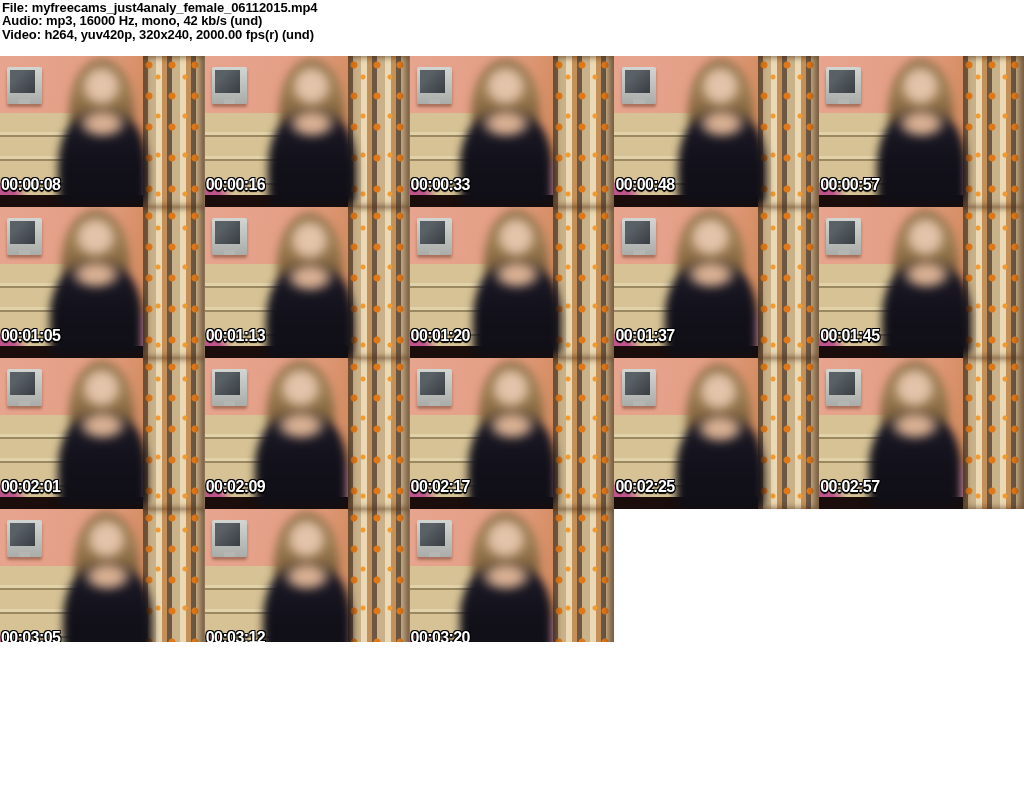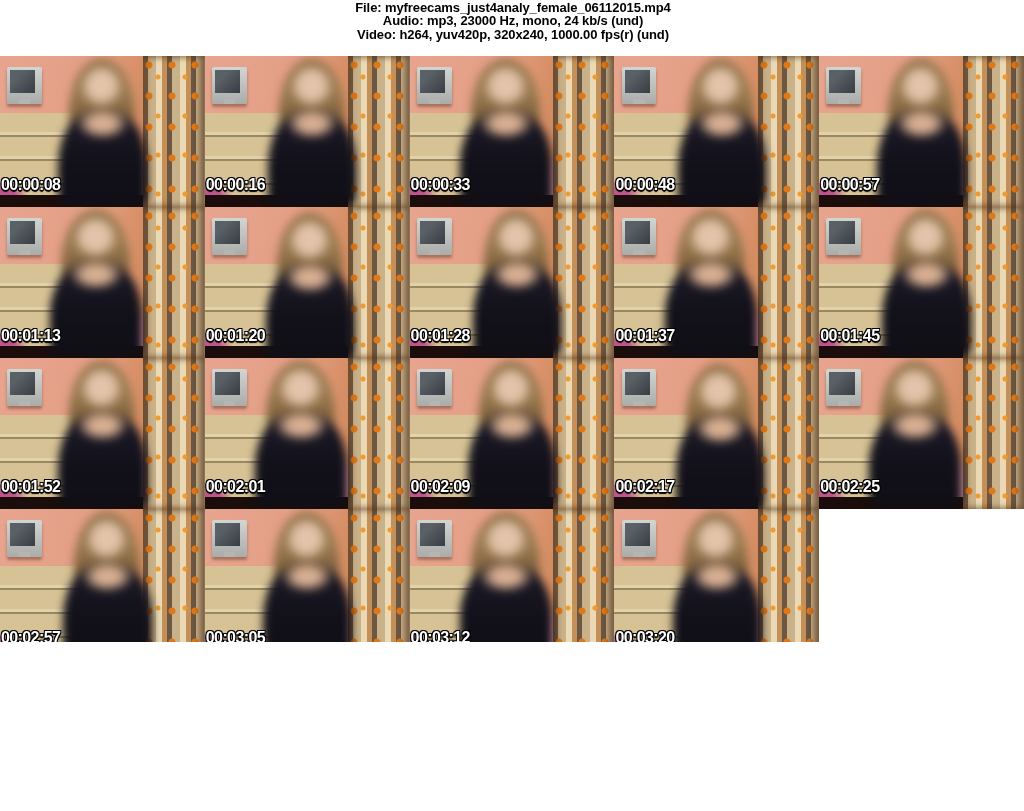--- a/index.html
+++ b/index.html
@@ -1,17 +1,17 @@
 <!DOCTYPE html>
 <html><head>
 <meta charset="utf-8">
 <style>
   html,body{margin:0;padding:0;background:#ffffff;}
   .sheet{width:1024px;height:642px;position:relative;background:#fff;overflow:hidden;
-         font-family:"Liberation Sans",sans-serif;text-align:center;}
+         font-family:"Liberation Sans",sans-serif;}
   
   .meta{height:56px;box-sizing:border-box;padding:1px 0 0 2px;background:#ffffff;}
   .meta .line{font-weight:bold;font-size:13px;line-height:13.4px;color:#000;
               white-space:nowrap;letter-spacing:-0.1px;}
   
   .grid{display:grid;grid-template-columns:repeat(5,1fr);grid-auto-rows:151px;width:1024px;}
   .thumb{position:relative;overflow:hidden;margin:0;
          box-shadow:inset -1px 0 0 rgba(40,15,10,.35), inset 0 1px 0 rgba(40,15,10,.25);}
   .scene{position:absolute;inset:0;
     background:
@@ -58,22 +58,22 @@
       font-family:"Liberation Sans",sans-serif;
       text-shadow:-1px -1px 0 #000,1px -1px 0 #000,-1px 1px 0 #000,1px 1px 0 #000,0 2px 1px #000;}
 </style>
 </head>
 <body>
 
 <div class="sheet">
 
   <header class="meta">
     <div class="line">File: myfreecams_just4analy_female_06112015.mp4</div>
-    <div class="line">Audio: mp3, 23000 Hz, mono, 24 kb/s (und)</div>
-    <div class="line">Video: h264, yuv420p, 320x240, 1000.00 fps(r) (und)</div>
+    <div class="line">Audio: mp3, 16000 Hz, mono, 42 kb/s (und)</div>
+    <div class="line">Video: h264, yuv420p, 320x240, 2000.00 fps(r) (und)</div>
   </header>
 
   <div class="grid">
 
     <figure class="thumb">
         <div class="scene">
           <i class="curtain"></i>
           <i class="monitor"></i>
           <i class="person"></i>
         </div>
@@ -111,62 +111,54 @@
           <i class="person"></i>
         </div>
         <figcaption class="ts">00:00:57</figcaption>
       </figure>
     <figure class="thumb">
         <div class="scene">
           <i class="curtain"></i>
           <i class="monitor"></i>
           <i class="person"></i>
         </div>
+        <figcaption class="ts">00:01:05</figcaption>
+      </figure>
+    <figure class="thumb">
+        <div class="scene">
+          <i class="curtain"></i>
+          <i class="monitor"></i>
+          <i class="person"></i>
+        </div>
         <figcaption class="ts">00:01:13</figcaption>
       </figure>
     <figure class="thumb">
         <div class="scene">
           <i class="curtain"></i>
           <i class="monitor"></i>
           <i class="person"></i>
         </div>
         <figcaption class="ts">00:01:20</figcaption>
       </figure>
 
     <figure class="thumb">
         <div class="scene">
           <i class="curtain"></i>
           <i class="monitor"></i>
           <i class="person"></i>
         </div>
-        <figcaption class="ts">00:01:28</figcaption>
-      </figure>
-    <figure class="thumb">
-        <div class="scene">
-          <i class="curtain"></i>
-          <i class="monitor"></i>
-          <i class="person"></i>
-        </div>
         <figcaption class="ts">00:01:37</figcaption>
       </figure>
     <figure class="thumb">
         <div class="scene">
           <i class="curtain"></i>
           <i class="monitor"></i>
           <i class="person"></i>
         </div>
         <figcaption class="ts">00:01:45</figcaption>
-      </figure>
-    <figure class="thumb">
-        <div class="scene">
-          <i class="curtain"></i>
-          <i class="monitor"></i>
-          <i class="person"></i>
-        </div>
-        <figcaption class="ts">00:01:52</figcaption>
       </figure>
     <figure class="thumb">
         <div class="scene">
           <i class="curtain"></i>
           <i class="monitor"></i>
           <i class="person"></i>
         </div>
         <figcaption class="ts">00:02:01</figcaption>
       </figure>
 

